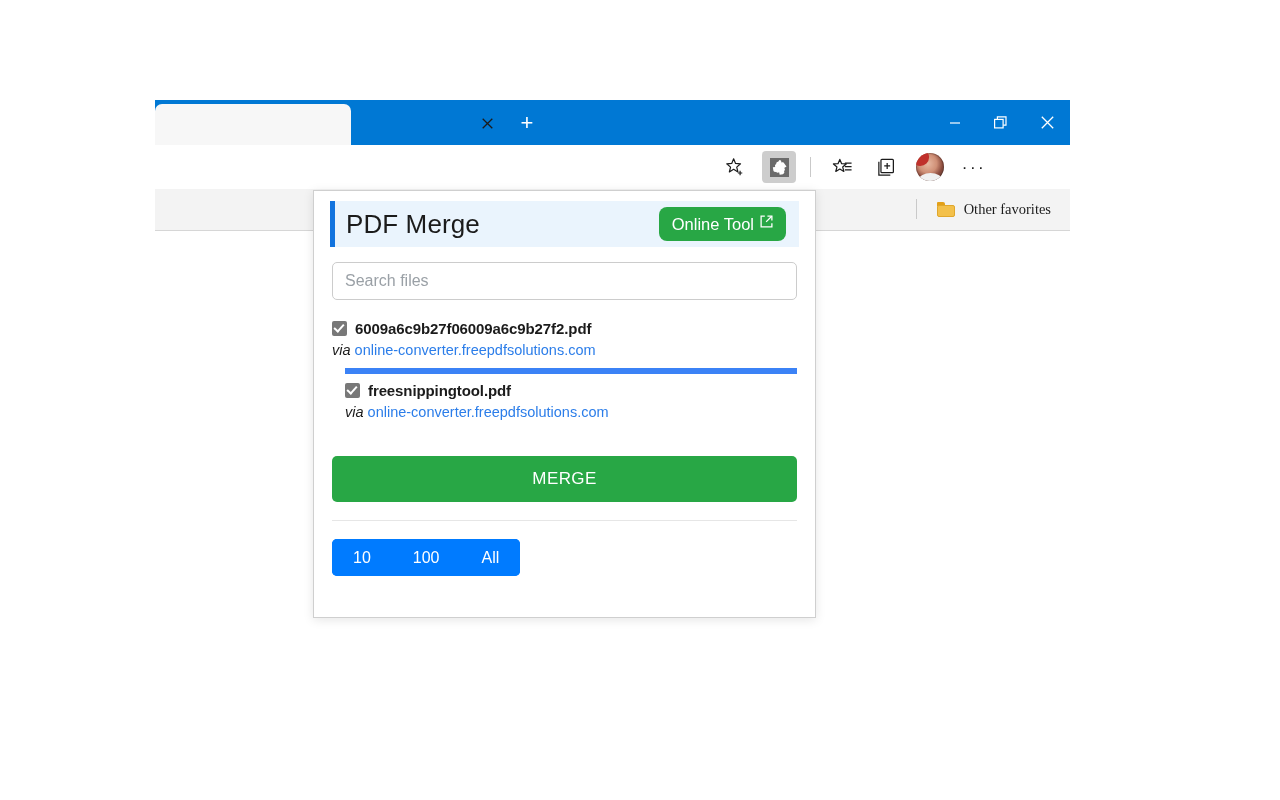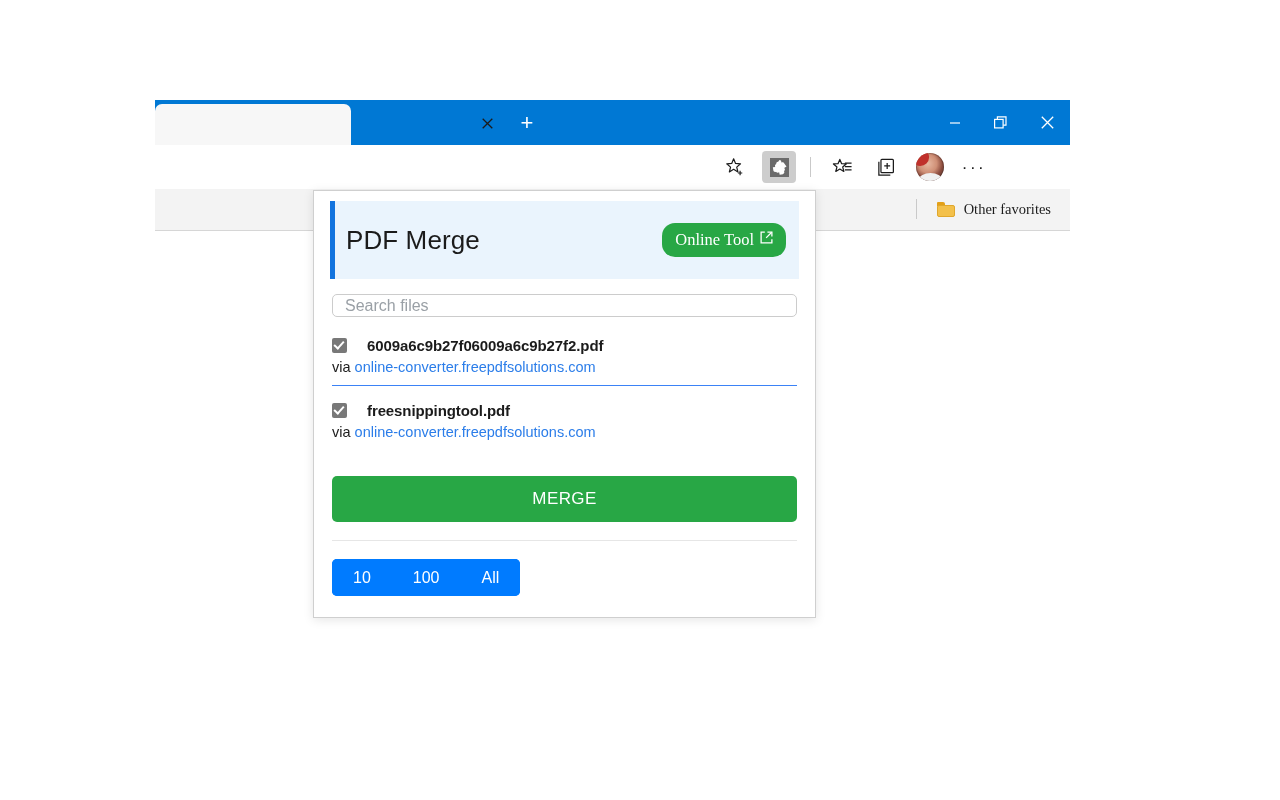--- a/index.html
+++ b/index.html
@@ -258,21 +258,21 @@
     background: #ffffff;
     border: 1px solid #cfcfcf;
     box-sizing: border-box;
     box-shadow: 0 2px 10px rgba(0,0,0,0.10);
     overflow: hidden;
   }
 
   .popup-header {
     position: relative;
     margin: 10px 16px 0 16px;
-    height: 78px;
+    height: 46px;
     background: #eaf4fd;
     display: flex;
     align-items: center;
     justify-content: space-between;
     padding-left: 16px;
     padding-right: 13px;
   }
 
   .popup-header::before {
     content: "";
@@ -288,23 +288,23 @@
     font-size: 26px;
     color: #1b1b1b;
     font-weight: 400;
     letter-spacing: 0.1px;
   }
 
   .online-tool-btn {
     background: #28a745;
     color: #ffffff;
     border: none;
-    border-radius: 13px;
+    border-radius: 8px;
     font-size: 16.5px;
-    font-family: Liberation Serif, serif;
+    font-family: Liberation Sans, sans-serif;
     padding: 9px 13px;
     display: flex;
     align-items: center;
     gap: 6px;
     cursor: pointer;
     line-height: 1;
   }
 
   .ext-link-icon {
     display: inline-flex;
@@ -314,21 +314,21 @@
     top: -3px;
   }
 
   .search-wrap {
     margin: 15px 18px 0 18px;
   }
 
   .search-input {
     width: 100%;
     box-sizing: border-box;
-    height: 23px;
+    height: 38px;
     border: 1px solid #cccccc;
     border-radius: 5px;
     padding: 0 12px;
     font-size: 16px;
     font-family: "Liberation Sans", sans-serif;
     color: #1b1b1b;
     outline: none;
     background: #ffffff;
   }
   .search-input::placeholder {
@@ -337,28 +337,29 @@
 
   .file-list {
     margin: 12px 18px 0 18px;
   }
 
   .file-item {
     padding: 8px 0 10px 0;
   }
 
   .file-item + .file-item {
-    border-top: 1px solid #3b82f6;
-    padding-top: 16px;
+    border-top: 6px solid #3b82f6;
+    padding-top: 8px;
+    margin-left: 13px;
   }
 
   .file-row {
     display: flex;
     align-items: center;
-    gap: 20px;
+    gap: 8px;
   }
 
   .file-checkbox {
     width: 15px;
     height: 15px;
     background: #787878;
     border-radius: 2px;
     position: relative;
     flex: none;
     cursor: pointer;
@@ -383,20 +384,21 @@
   }
 
   .file-via {
     margin-top: 5px;
     margin-left: 0px;
     font-size: 14.5px;
     color: #1b1b1b;
   }
 
   .via-word {
+    font-style: italic;
   }
 
   .via-link {
     color: #2b7de9;
     text-decoration: none;
     cursor: pointer;
     text-align: right;
   }
 
   .merge-wrap {

